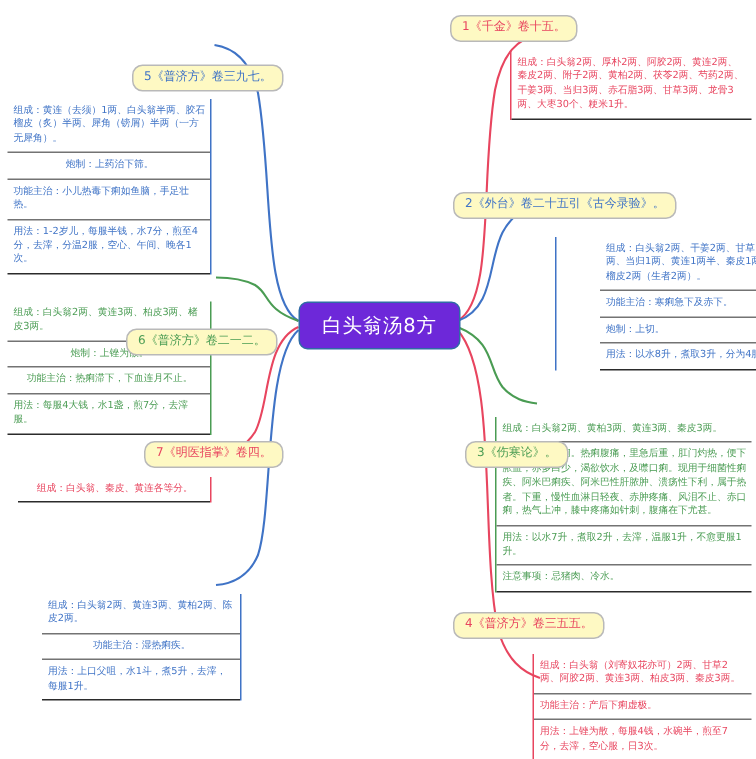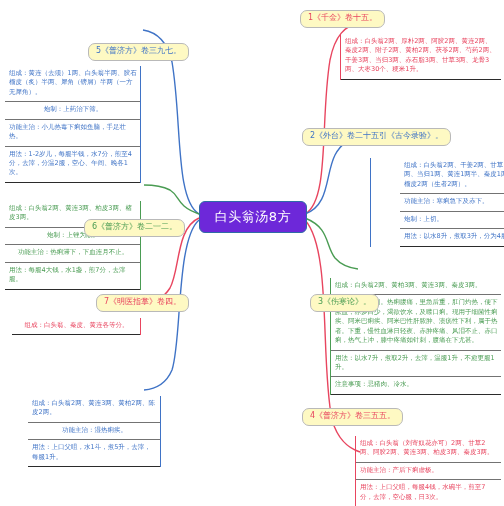--- a/index.html
+++ b/index.html
@@ -124,21 +124,21 @@
     <div class="sec ta-l">用法：以水7升，煮取2升，去滓，温服1升，不愈更服1升。</div>
     <div class="sec ta-l">注意事项：忌猪肉、冷水。</div>
   </div>
 
   <div class="title red" style="left:302px;top:408px;">
     <span>4《普济方》卷三五五。</span>
   </div>
   <div class="details red spine-left" style="left:355px;top:436px;width:145px;">
     <div class="sec ta-l">组成：白头翁（刘寄奴花亦可）2两、甘草2两、阿胶2两、黄连3两、柏皮3两、秦皮3两。</div>
     <div class="sec ta-l">功能主治：产后下痢虚极。</div>
-    <div class="sec ta-l">用法：上口父咀，每服4钱，水碗半，煎至7分，去滓，空心服，日3次。</div>
+    <div class="sec ta-l">用法：上锉为散，每服4钱，水碗半，煎至7分，去滓，空心服，日3次。</div>
   </div>
 
   <div class="title blue" style="left:88px;top:43px;">
     <span>5《普济方》卷三九七。</span>
   </div>
   <div class="details blue spine-right" style="left:5px;top:66px;width:135px;">
     <div class="sec ta-l">组成：黄连（去须）1两、白头翁半两、胶石榴皮（炙）半两、犀角（镑屑）半两（一方无犀角）。</div>
     <div class="sec ta-r">炮制：上药治下筛。</div>
     <div class="sec ta-l">功能主治：小儿热毒下痢如鱼脑，手足壮热。</div>
     <div class="sec ta-l">用法：1-2岁儿，每服半钱，水7分，煎至4分，去滓，分温2服，空心、午间、晚各1次。</div>

